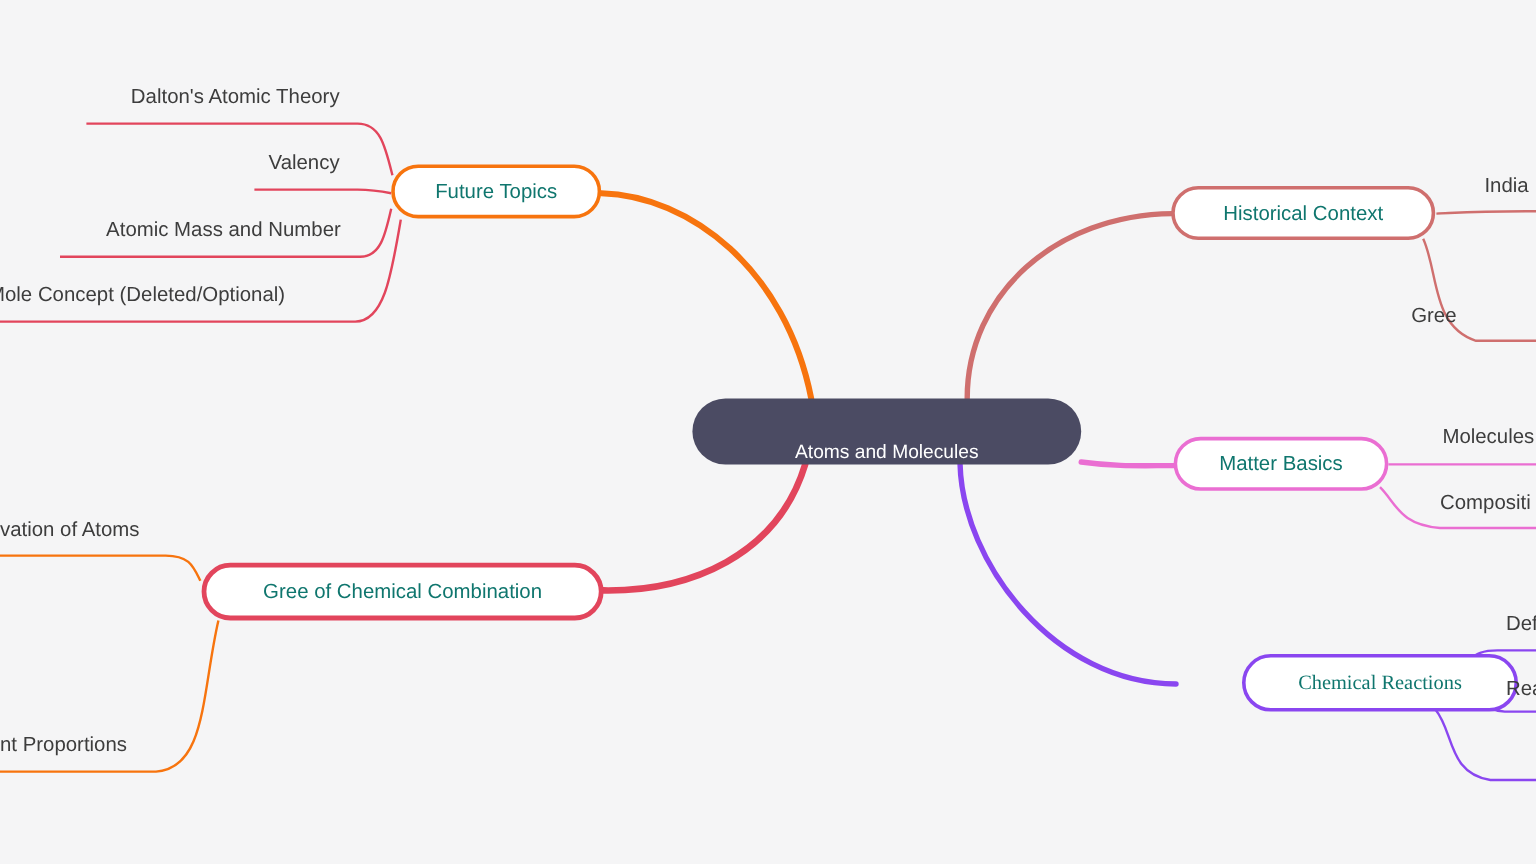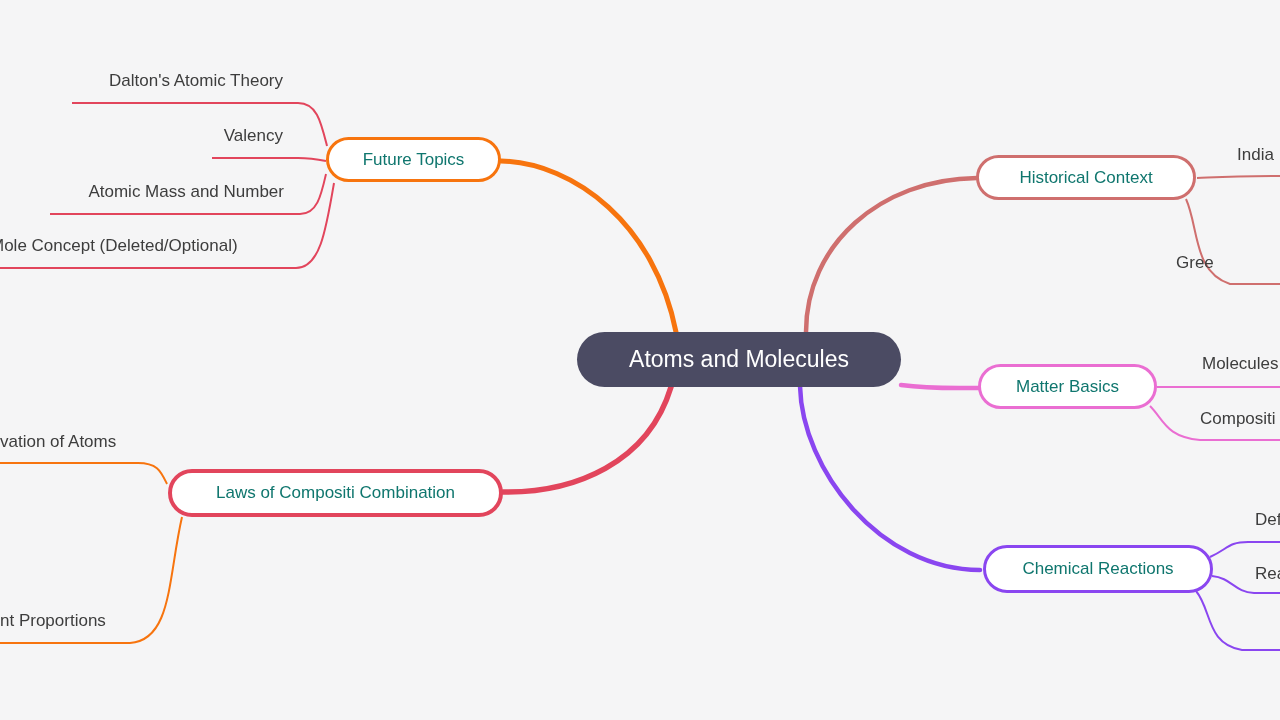--- a/index.html
+++ b/index.html
@@ -5,22 +5,22 @@
   html, body { margin: 0; padding: 0; }
   body { width: 1280px; height: 720px; overflow: hidden; font-family: "Liberation Sans", sans-serif; }
   .canvas { position: relative; width: 1280px; height: 720px; background: #f5f5f6; overflow: hidden; }
   .links { position: absolute; left: 0; top: 0; width: 1280px; height: 720px; }
   .node {
     position: absolute; display: flex; align-items: center; justify-content: center;
     background: #ffffff; border-radius: 24px; box-sizing: border-box;
     font-size: 17px; color: #0f766e; white-space: nowrap; cursor: pointer;
   }
   .root-node {
-    position: absolute; display: flex; align-items: center; justify-content: center;
-    border-radius: 28px; font-size: 23px; white-space: nowrap; cursor: pointer;
+    position: absolute; display: flex; align-items: flex-end; justify-content: center;
+    border-radius: 28px; font-size: 16px; white-space: nowrap; cursor: pointer;
   }
   .child-label {
     position: absolute; font-size: 17px; color: #3d3d3d; white-space: nowrap; cursor: pointer;
     line-height: 20px;
   }
 </style>
 </head>
 <body>
 
 <div class="canvas">
@@ -54,32 +54,32 @@
 
   <div class="root-node" style="left:577px; top:332px; width:324px; height:55px; background:#4b4b63; color:#ffffff;">
     <span>Atoms and Molecules</span>
   </div>
 
   <div class="node" style="left:326px; top:137px; width:175px; height:45px; border:3.5px solid #f7740e;">
     <span>Future Topics</span>
   </div>
 
   <div class="node" style="left:168px; top:469px; width:335px; height:48px; border:4px solid #e2455c;">
-    <span>Laws of Compositi Combination</span>
+    <span>Gree of Chemical Combination</span>
   </div>
 
   <div class="node" style="left:976px; top:155px; width:220px; height:45px; border:3px solid #cf6f6e;">
     <span>Historical Context</span>
   </div>
 
   <div class="node" style="left:978px; top:364px; width:179px; height:45px; border:3px solid #ea6ed2;">
     <span>Matter Basics</span>
   </div>
 
-  <div class="node" style="left:983px; top:545px; width:230px; height:48px; border:3px solid #8a46f0;">
+  <div class="node" style="left:1035px; top:545px; width:230px; height:48px; border:3px solid #8a46f0;font-family:Liberation Serif, serif;">
     <span>Chemical Reactions</span>
   </div>
 
   <div class="child-label" style="right:997px; top:71px;">Dalton's Atomic Theory</div>
   <div class="child-label" style="right:997px; top:126px;">Valency</div>
   <div class="child-label" style="right:996px; top:182px;">Atomic Mass and Number</div>
   <div class="child-label" style="left:-10px; top:236px;">Mole Concept (Deleted/Optional)</div>
 
   <div class="child-label" style="left:0px; top:432px;">vation of Atoms</div>
   <div class="child-label" style="left:0px; top:611px;">nt Proportions</div>

